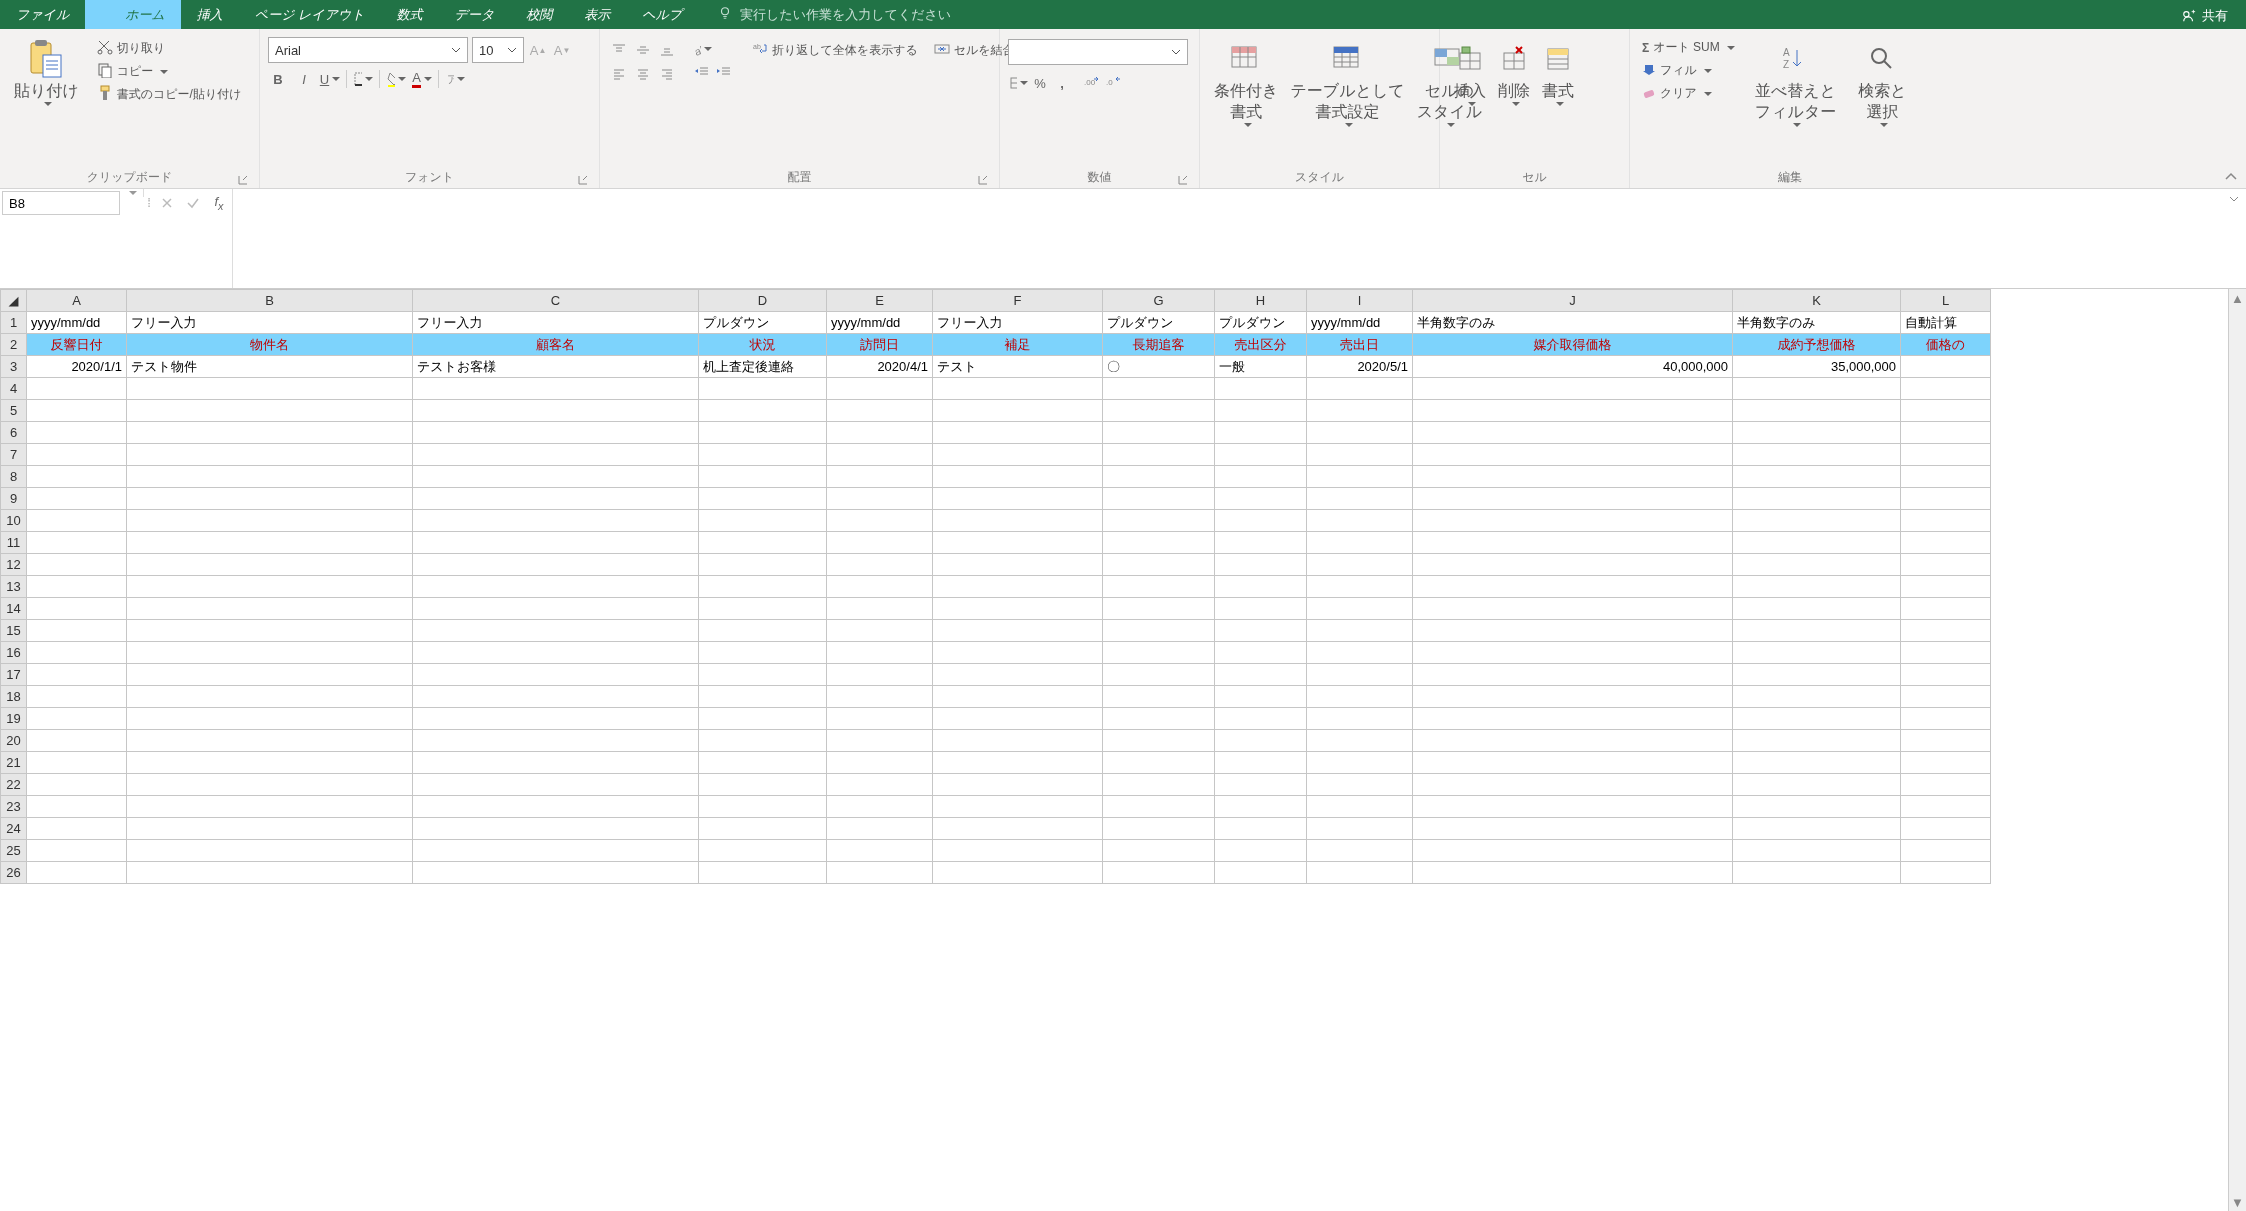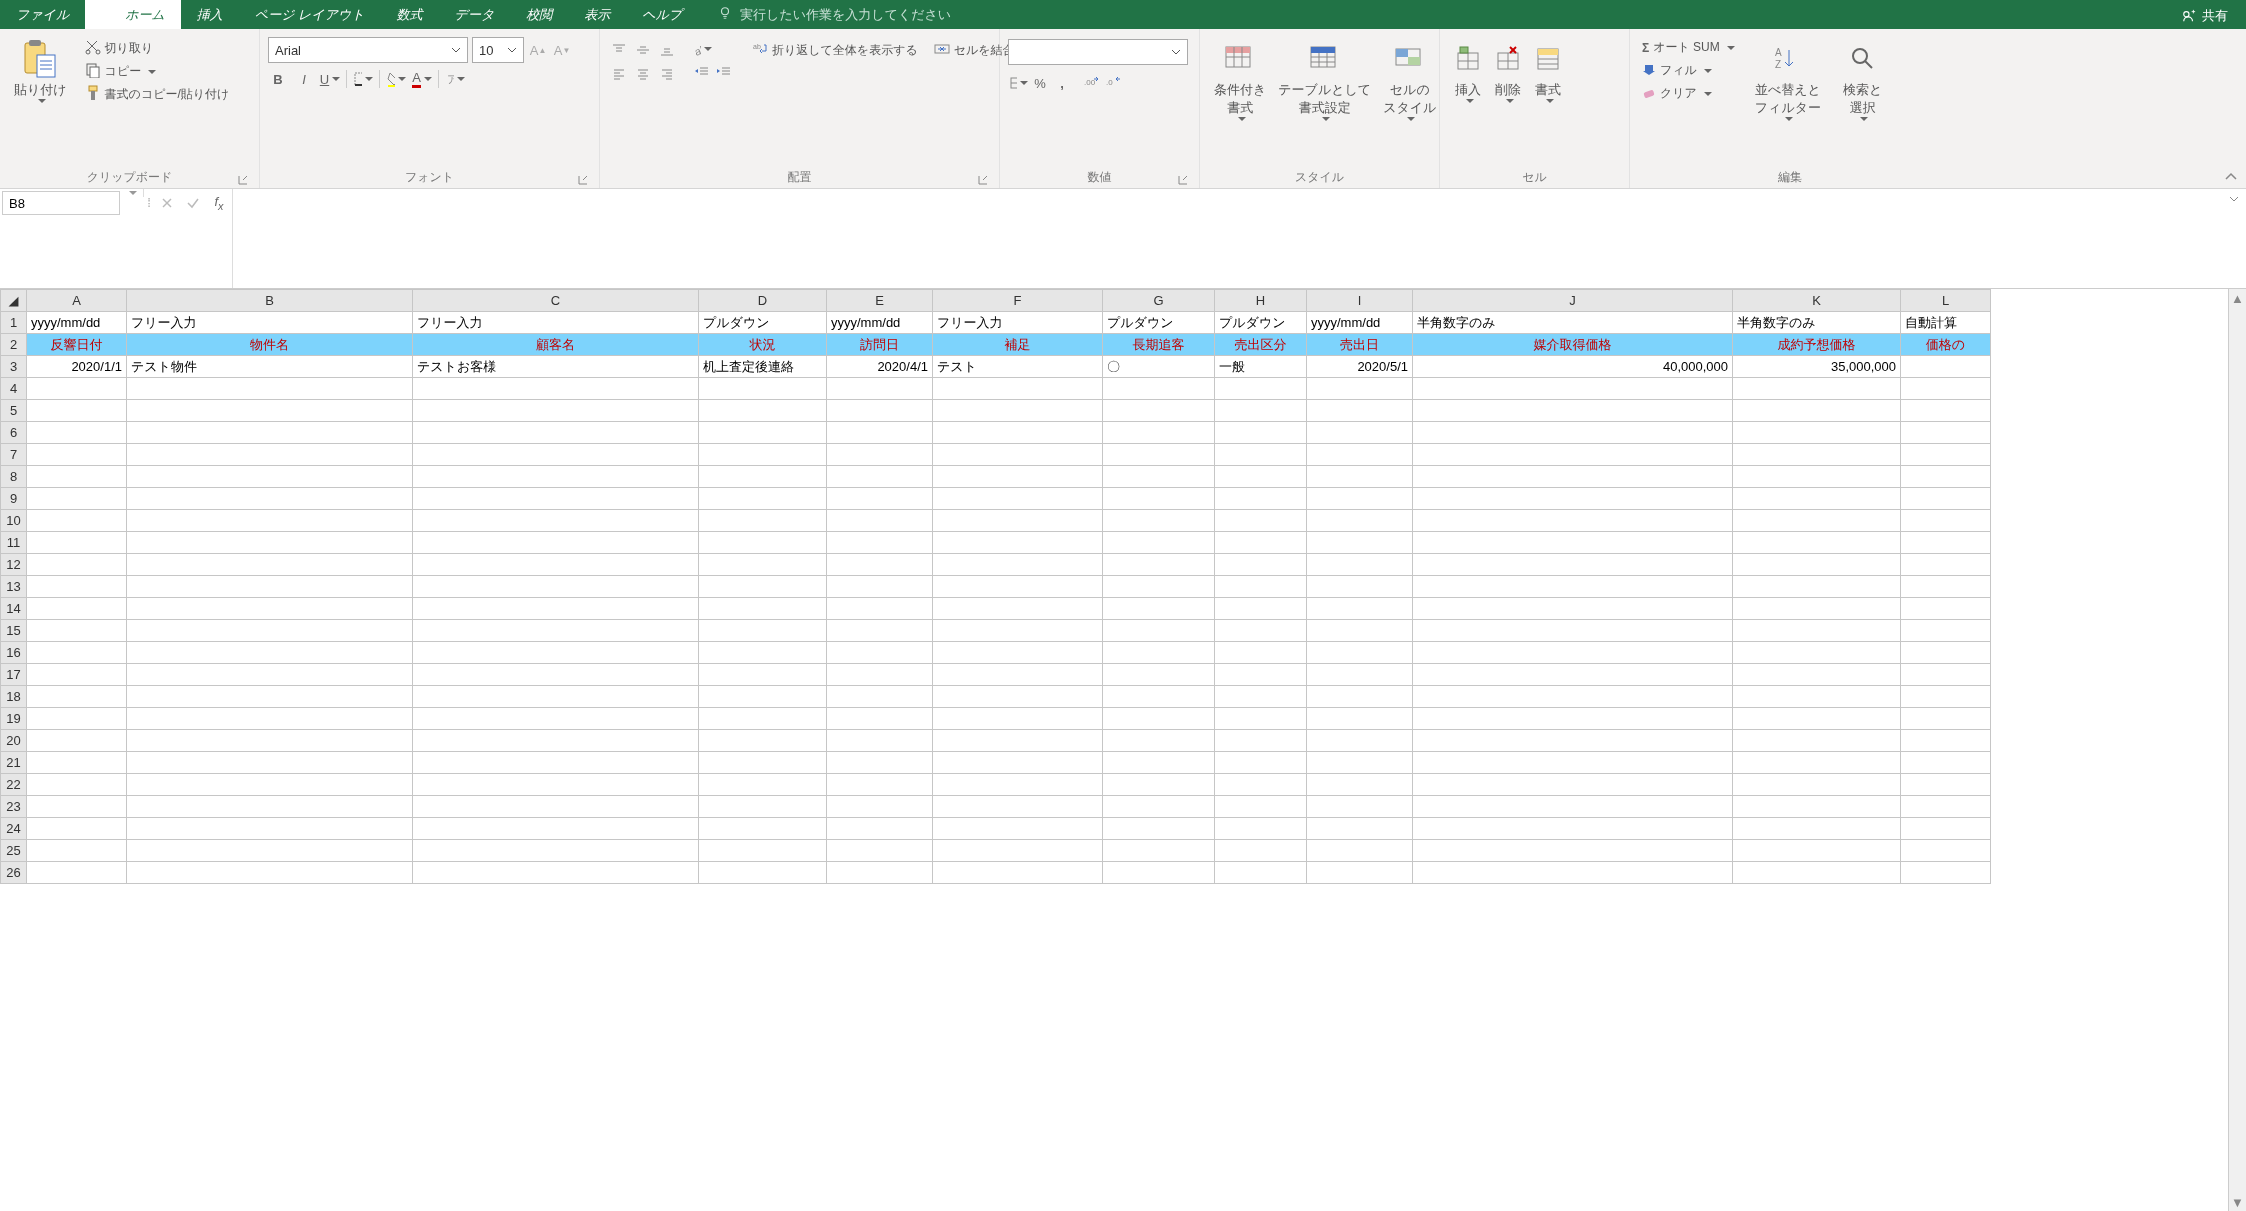--- a/index.html
+++ b/index.html
@@ -2,35 +2,35 @@
 <html><head>
 <meta charset="utf-8">
 <style>
 * { box-sizing: border-box; margin: 0; padding: 0; font-family: "Segoe UI", "Yu Gothic UI", sans-serif; }
 body { background: #fff; overflow: hidden; width: 2246px; height: 1211px; font-size: 13px; color: #333; }
 
 
 .titlebar { background: #217346; height: 29px; display: flex; align-items: stretch; }
 .tabs { display: flex; align-items: stretch; }
 .tabs .tab { padding: 0 16px; display: flex; align-items: center; color: #fff; font-size: 13px; cursor: pointer; font-style: italic; }
-.tabs .tab.active { background: #ffffff; color: #217346; padding-left: 40px; }
+.tabs .tab.active { background: #7dd3fc; color: #217346; padding-left: 40px; }
 .tell-me { display: flex; align-items: center; color: #c7e0d5; margin-left: 20px; font-size: 13px; }
 .tell-me .bulb { margin-right: 8px; }
 .share-btn { margin-left: auto; color: #fff; padding: 16px 18px; display: flex; align-items: center; font-size: 13px; }
 .share-btn svg { margin-right: 6px; }
 
 
 .ribbon { display: flex; background: #f3f2f1; border-bottom: 1px solid #d5d5d5; height: 160px; }
 .group { border-right: 1px solid #e2e2e2; display: flex; flex-direction: column; padding: 4px 8px 0 8px; }
 .group-body { flex: 1; display: flex; align-items: flex-start; }
 .group-label { text-align: center; font-size: 12px; color: #777; padding: 2px 0; position: relative; }
 .group-label .launcher { position: absolute; right: 2px; bottom: 2px; width: 12px; height: 12px; }
 .big-btn { display: flex; flex-direction: column; align-items: center; justify-content: center; cursor: pointer; padding: 4px 6px; }
 .big-btn .icon-box { height: 44px; display: flex; align-items: center; justify-content: center; }
-.big-btn span { font-size: 13px; color: #555; white-space: nowrap; display:flex; align-items:center;}
+.big-btn span { font-size: 16px; color: #555; white-space: nowrap; display:flex; align-items:center;}
 .small-btn { padding: 2px 4px; font-size: 12px; color: #555; cursor: pointer; display:flex; align-items:center; gap:4px; white-space:nowrap;}
 .dropdown-caret { width: 0;height:0;border-left:4px solid transparent;border-right:4px solid transparent;border-top:4px solid #666;display:inline-block;margin-left:3px;}
 .select-box { display:flex;align-items:center;justify-content:space-between;border:1px solid #aaa;background:#fff;height:26px;padding:0 6px;font-size:13px;color:#333;}
 .mini-icon { width:20px;height:20px;display:inline-flex;align-items:center;justify-content:center;color:#666;}
 .align-grid { display:grid;grid-template-columns:repeat(3,22px);grid-template-rows:repeat(2,22px);gap:2px;}
 .align-grid div { border:1px solid transparent;display:flex;align-items:center;justify-content:center;}
 
 
 .fbar-row { display:flex;align-items:stretch;border-bottom:1px solid #ccc;height:100px;background:#fff;}
 .name-box { display:flex;align-items:flex-start;}

